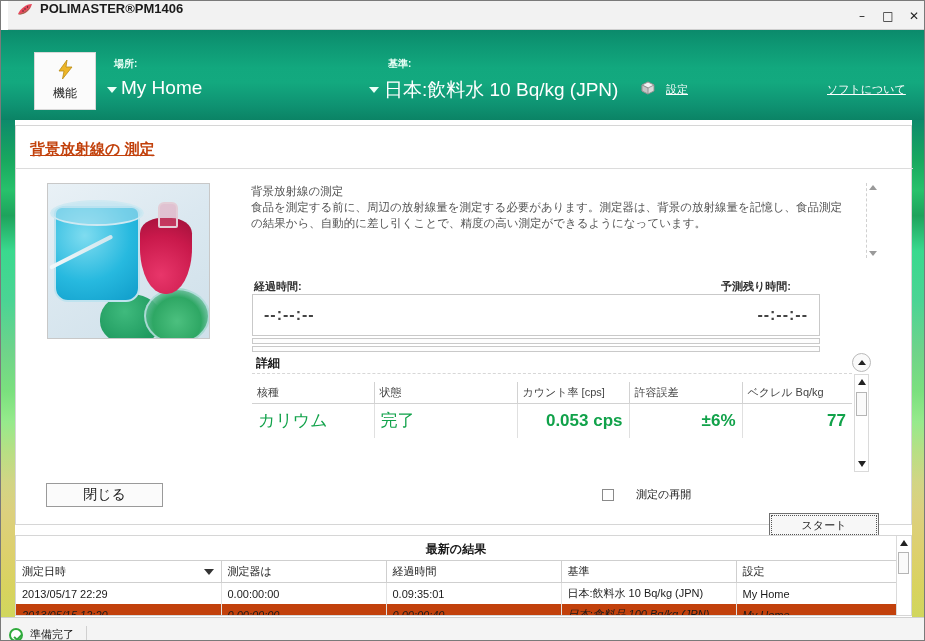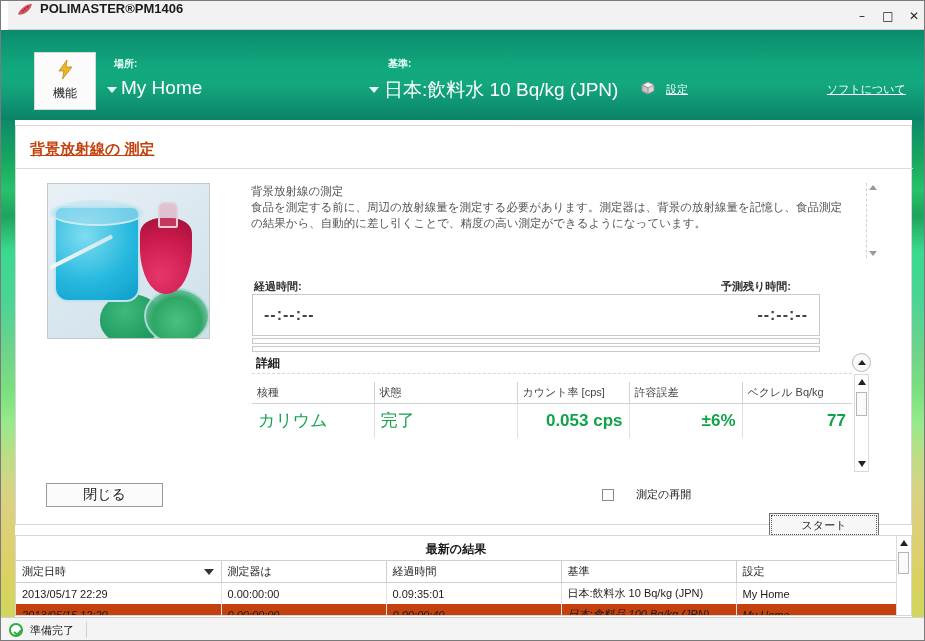--- a/index.html
+++ b/index.html
@@ -301,21 +301,21 @@
   }
   #rscroll .thumb {
     position: absolute; left: 1px; top: 16px; width: 11px; height: 22px;
     background: #fafafa; border: 1px solid #b5b5b5;
   }
 
   
   #statusbar {
     position: absolute; left: 0; top: 616px; width: 925px; height: 25px;
     background: #f4f4f4; border-top: 1px solid #d0d0d0;
-    display: flex; align-items: center;
+    display: flex; align-items: flex-end;
   }
   #status-icon {
     margin-left: 8px; width: 14px; height: 14px; border-radius: 50%;
     border: 2px solid #2faa3c; position: relative; background: #fff;
   }
   #status-icon:after {
     content: ""; position: absolute; left: 3px; top: 4px;
     width: 6px; height: 3px; border-left: 2px solid #2faa3c;
     border-bottom: 2px solid #2faa3c; transform: rotate(-45deg);
   }

